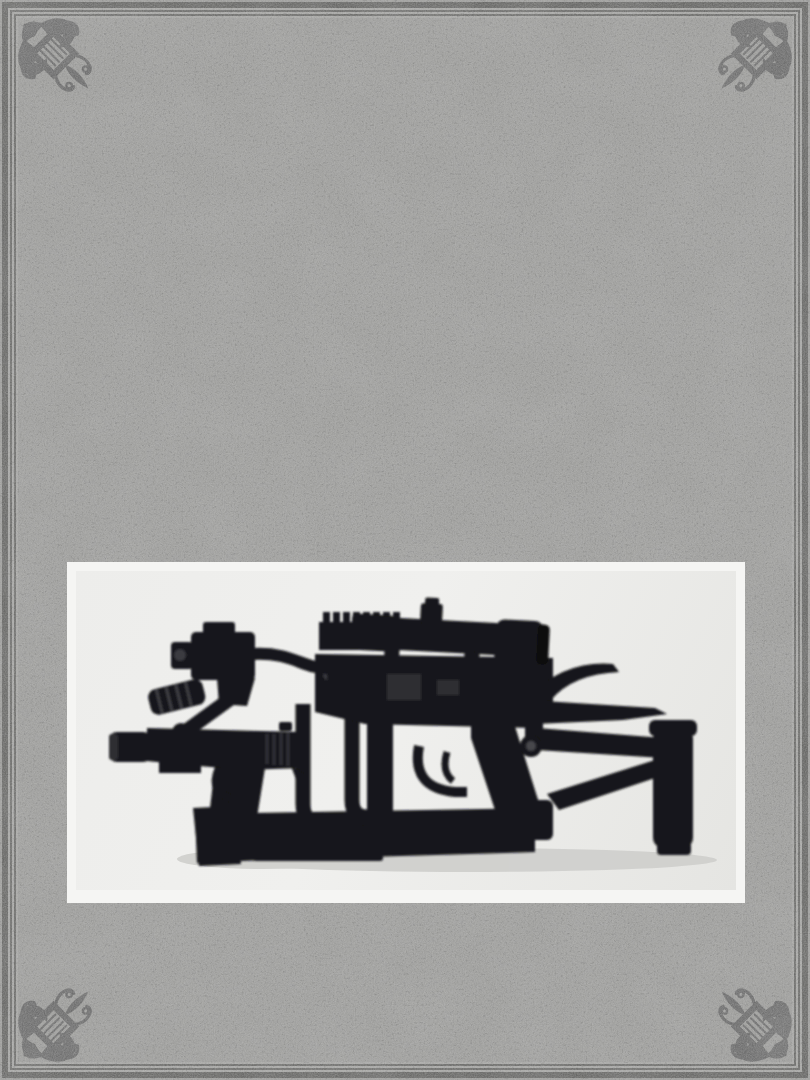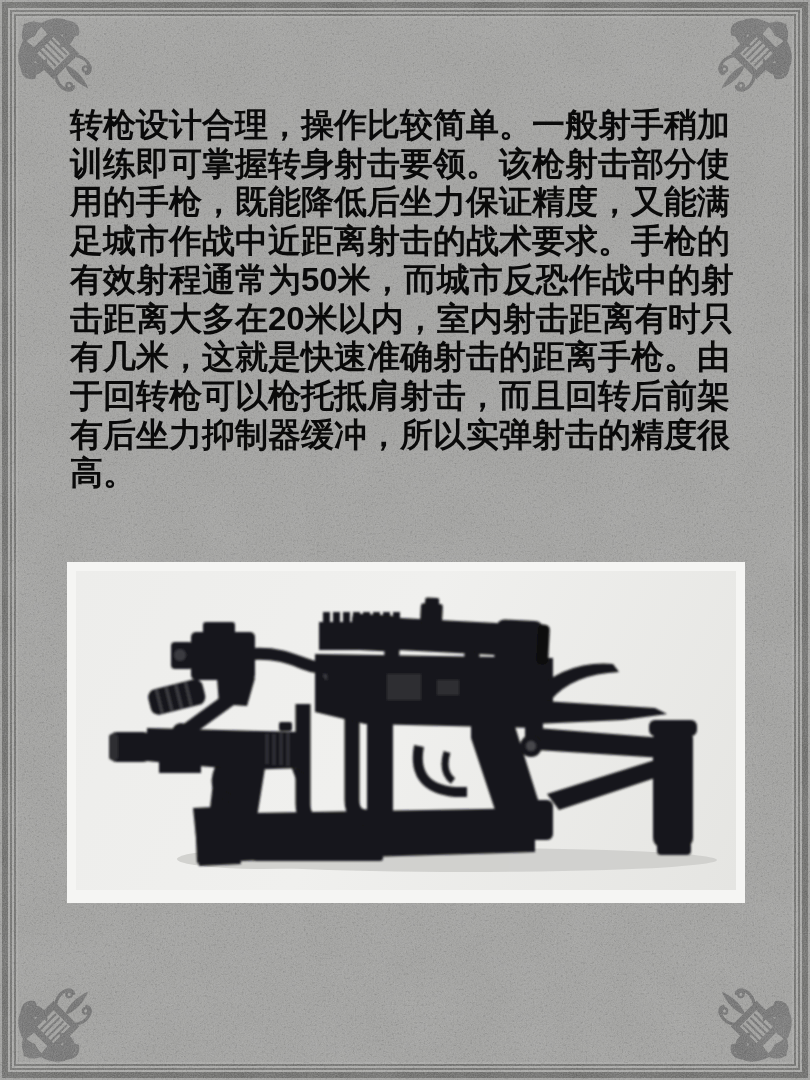--- a/index.html
+++ b/index.html
@@ -110,30 +110,20 @@
       <filter id="mottle" x="0" y="0" width="100%" height="100%">
         <feTurbulence type="fractalNoise" baseFrequency="0.02" numOctaves="3" seed="5" stitchTiles="stitch"></feTurbulence>
         <feColorMatrix type="matrix" values="0 0 0 0 0.45  0 0 0 0 0.45  0 0 0 0 0.45  0.5 0 0 0 -0.12"></feColorMatrix>
       </filter>
     </defs>
     <rect width="810" height="1080" filter="url(#mottle)" opacity="0.5"></rect>
     <rect width="810" height="1080" filter="url(#grainA)" opacity="0.55"></rect>
     <rect width="810" height="1080" filter="url(#grainB)" opacity="0.7"></rect>
   </svg>
 
-  <div class="article">转枪设计合理，操作比较简单。一般射手稍加
-训练即可掌握转身射击要领。该枪射击部分使
-用的手枪，既能降低后坐力保证精度，又能满
-足城市作战中近距离射击的战术要求。手枪的
-有效射程通常为50米，而城市反恐作战中的射
-击距离大多在20米以内，室内射击距离有时只
-有几米，这就是快速准确射击的距离手枪。由
-于回转枪可以枪托抵肩射击，而且回转后前架
-有后坐力抑制器缓冲，所以实弹射击的精度很
-高。</div>
 
   <div class="photo">
     <div class="photo-inner"></div>
     <svg class="gun" viewBox="0 0 678 341" preserveAspectRatio="none" role="img" aria-label="黑白照片：拐角射击武器系统——装有手枪、观察瞄具、瞄准镜与折叠枪托的回转枪架">
       <defs>
         <filter id="soft" x="-5%" y="-5%" width="110%" height="110%">
           <feGaussianBlur stdDeviation="0.8"></feGaussianBlur>
         </filter>
       </defs>
 

